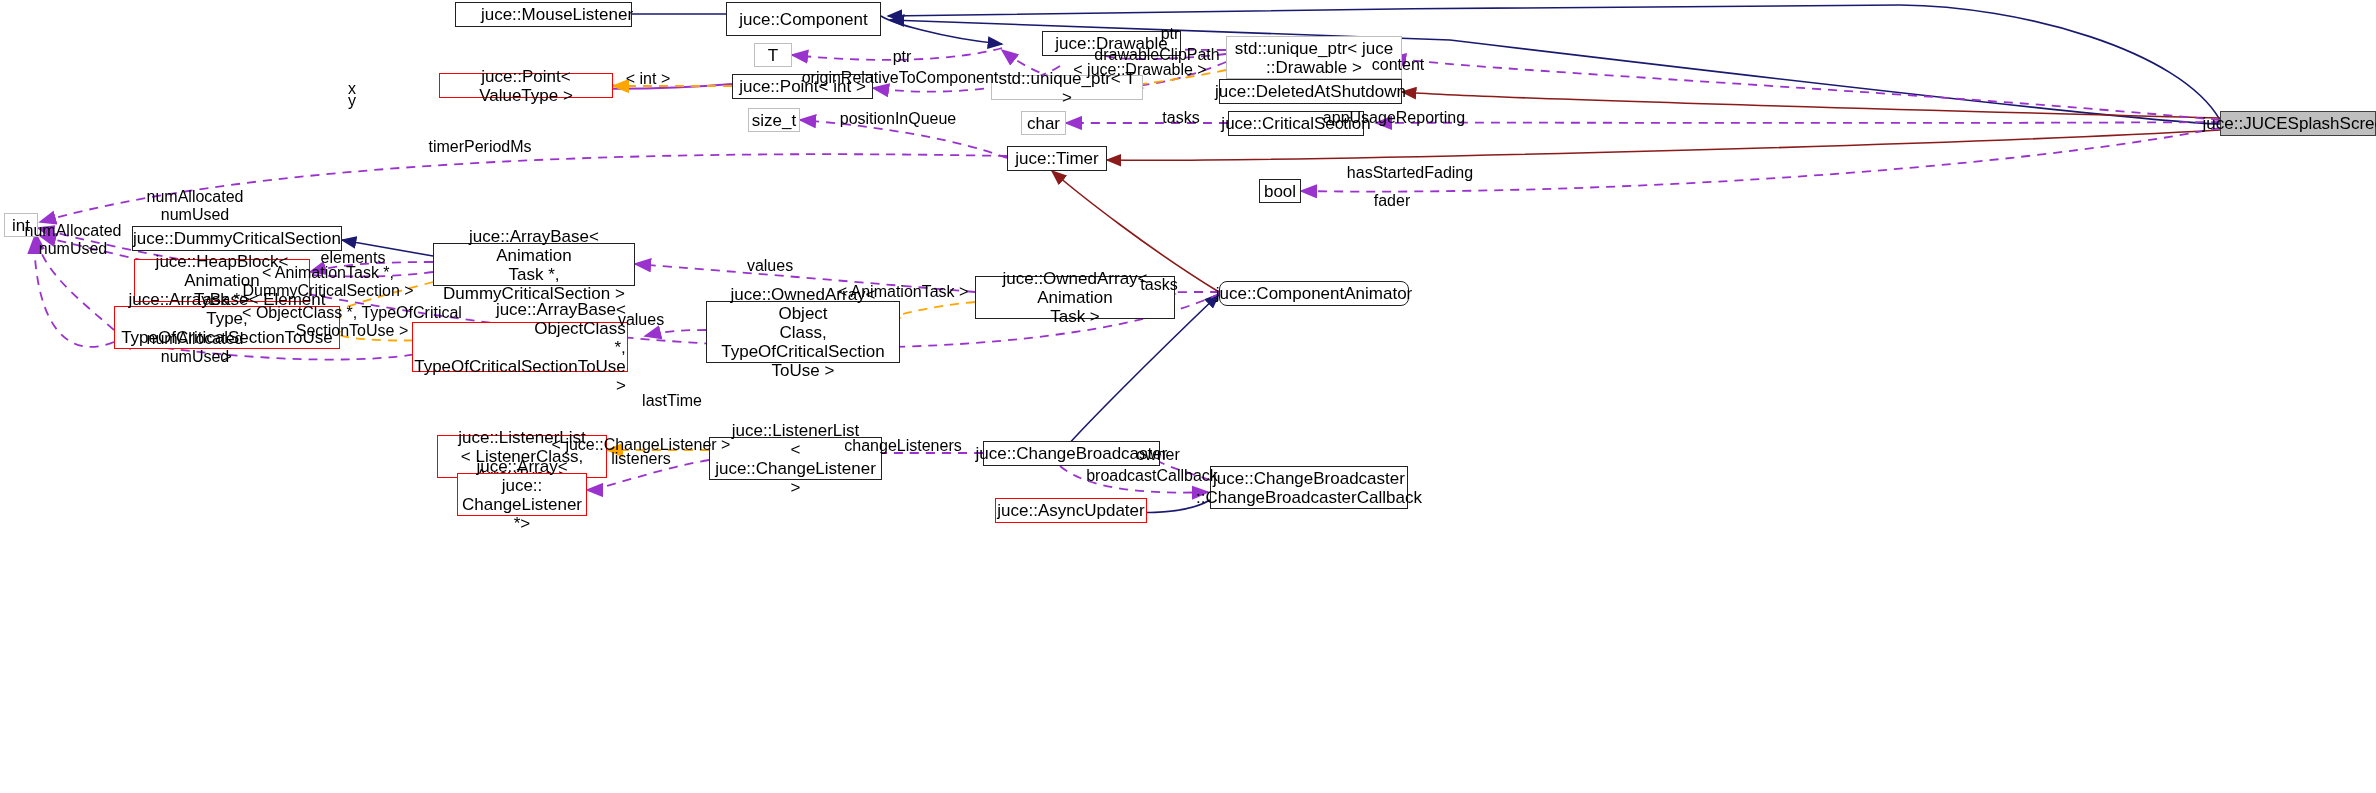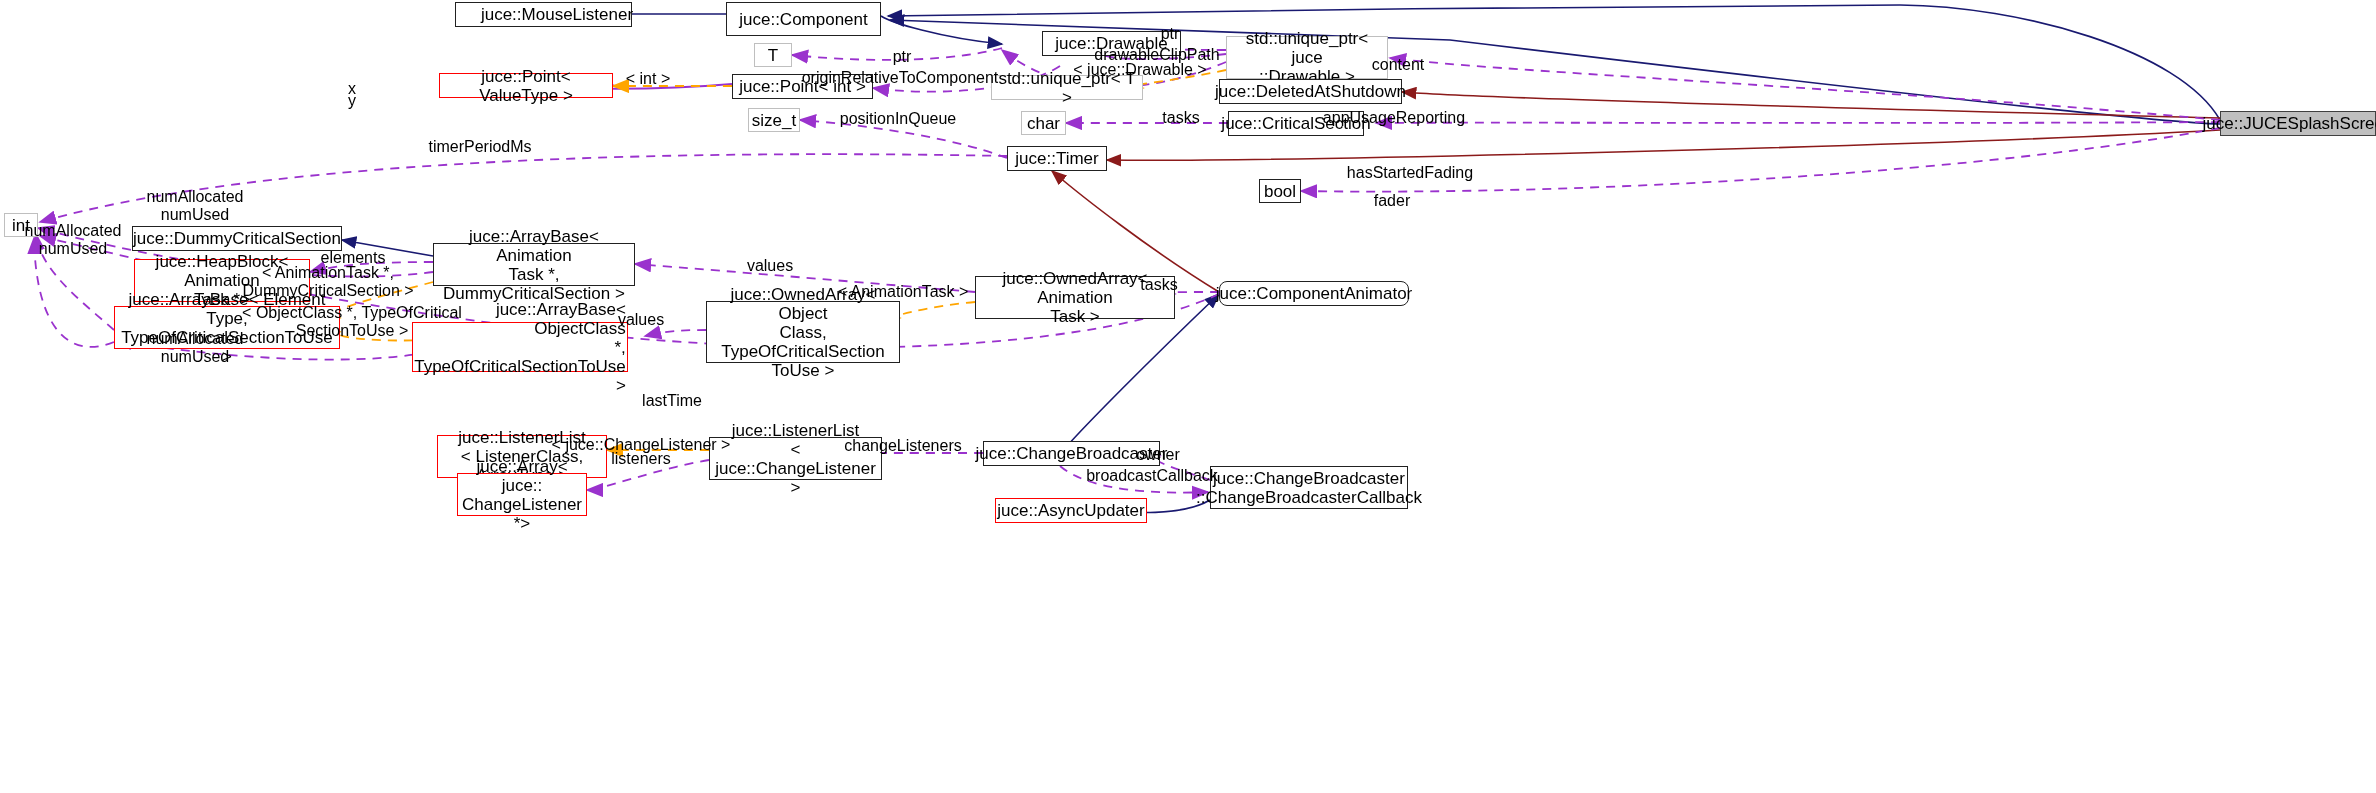--- a/index.html
+++ b/index.html
@@ -149,21 +149,21 @@
       <path class="arrowline" d="M429,340 C380,342 330,338 340,332" marker-end="url(#arr-orange)"></path>
       <path class="arrowline" d="M975,302 C930,306 880,318 900,318" marker-end="url(#arr-orange)"></path>
       <path class="arrowline" d="M709,450 C660,450 620,450 607,450" marker-end="url(#arr-orange)"></path>
     </g>
   </svg>
 
   <div id="nodes-layer">
       <div class="node black" style="left: 455px; top: 2px; width: 177px; height: 25px; padding-left: 31px;">juce::MouseListener</div>
       <div class="node black" style="left: 726px; top: 2px; width: 155px; height: 34px;">juce::Component</div>
       <div class="node black" style="left: 1002px; top: 31px; width: 139px; height: 25px; margin-left: 40px;">juce::Drawable</div>
-      <div class="node grey" style="left: 1226px; top: 36px; width: 162px; height: 43px;">std::unique_ptr&lt; juce
+      <div class="node grey" style="left: 1226px; top: 36px; width: 176px; height: 43px;">std::unique_ptr&lt; juce
 ::Drawable &gt;</div>
       <div class="node current" style="left: 2220px; top: 111px; width: 156px; height: 25px;">juce::JUCESplashScreen</div>
       <div class="node grey" style="left: 754px; top: 43px; width: 38px; height: 24px;">T</div>
       <div class="node red" style="left: 439px; top: 73px; width: 174px; height: 25px;">juce::Point&lt; ValueType &gt;</div>
       <div class="node black" style="left: 732px; top: 74px; width: 141px; height: 25px;">juce::Point&lt; int &gt;</div>
       <div class="node grey" style="left: 991px; top: 75px; width: 152px; height: 25px;">std::unique_ptr&lt; T &gt;</div>
       <div class="node black" style="left: 1219px; top: 79px; width: 183px; height: 25px;">juce::DeletedAtShutdown</div>
       <div class="node grey" style="left: 748px; top: 108px; width: 52px; height: 24px;">size_t</div>
       <div class="node grey" style="left: 1021px; top: 111px; width: 45px; height: 24px;">char</div>
       <div class="node black" style="left: 1228px; top: 111px; width: 136px; height: 25px;">juce::CriticalSection</div>

